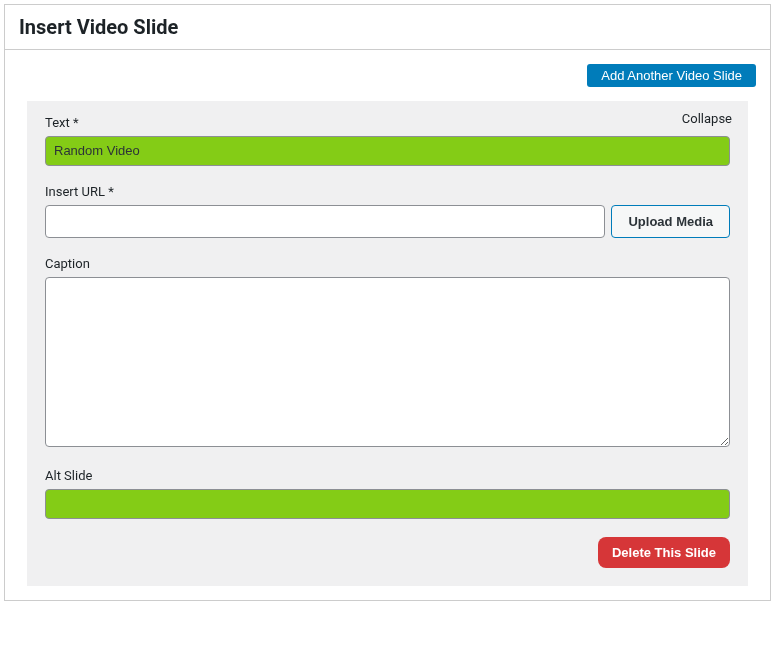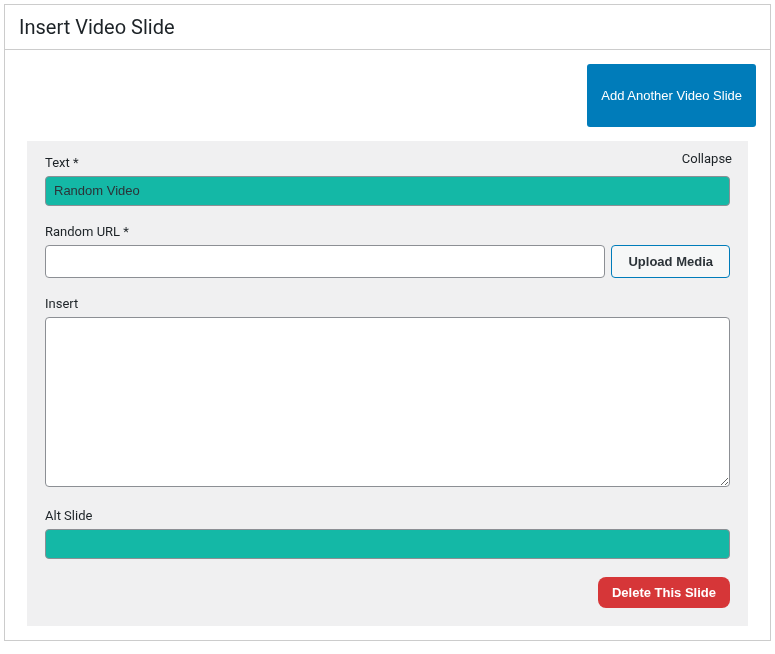--- a/index.html
+++ b/index.html
@@ -17,32 +17,32 @@
     .outer-container {
       border: 1px solid #ccc;
       width: 767px;
     }
     .header-section {
       border-bottom: 1px solid #ccc;
       padding: 10px 14px;
     }
     .header-title {
       font-size: 20px;
-      font-weight: 400;
+      font-weight: 700;
       color: #1d2327;
     }
     .add-button-row {
       padding: 14px 14px 14px 14px;
       text-align: right;
     }
     .btn-primary {
       background: #007cba;
       color: #fff;
       border: none;
-      padding: 24px 14px;
+      padding: 4px 14px;
       font-size: 13px;
       font-weight: 500;
       border-radius: 3px;
       cursor: pointer;
     }
     .content-area {
       padding: 0 14px 14px 14px;
     }
     .inner-panel {
       background: #f0f0f1;
@@ -66,21 +66,21 @@
       font-size: 13px;
       color: #1d2327;
       margin-bottom: 6px;
     }
     .text-input {
       width: 100%;
       padding: 5px 8px;
       font-size: 13px;
       border: 1px solid #8c8f94;
       border-radius: 4px;
-      background: #14b8a6;
+      background: #84cc16;
       color: #2c3338;
       line-height: 1.4;
     }
     .url-row {
       display: flex;
       gap: 0;
     }
     .url-input {
       flex: 1;
       padding: 5px 8px;
@@ -142,29 +142,29 @@
   <div class="content-area">
     <div class="inner-panel">
       <span class="collapse-link">Collapse</span>
 
       <div class="field-group">
         <label class="field-label">Text *</label>
         <input type="text" class="text-input" value="Random Video" style="">
       </div>
 
       <div class="field-group">
-        <label class="field-label">Random URL *</label>
+        <label class="field-label">Insert URL *</label>
         <div class="url-row">
           <input type="text" class="url-input" value="" style="">
           <button class="btn-upload">Upload Media</button>
         </div>
       </div>
 
       <div class="field-group">
-        <label class="field-label">Insert</label>
+        <label class="field-label">Caption</label>
         <textarea class="textarea-input" style=""></textarea>
       </div>
 
       <div class="field-group">
         <label class="field-label">Alt Slide</label>
         <input type="text" class="text-input" value="" style="">
       </div>
 
       <div class="delete-row">
         <button class="btn-delete">Delete This Slide</button>

